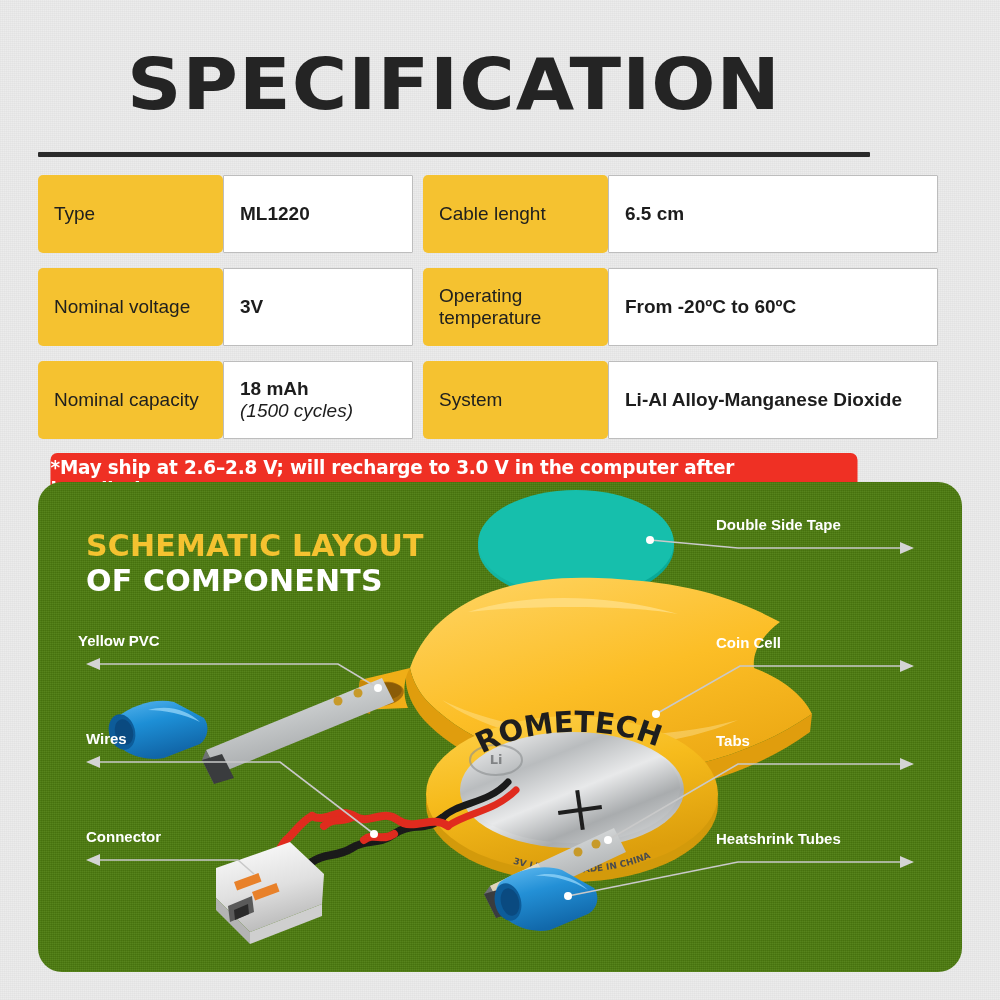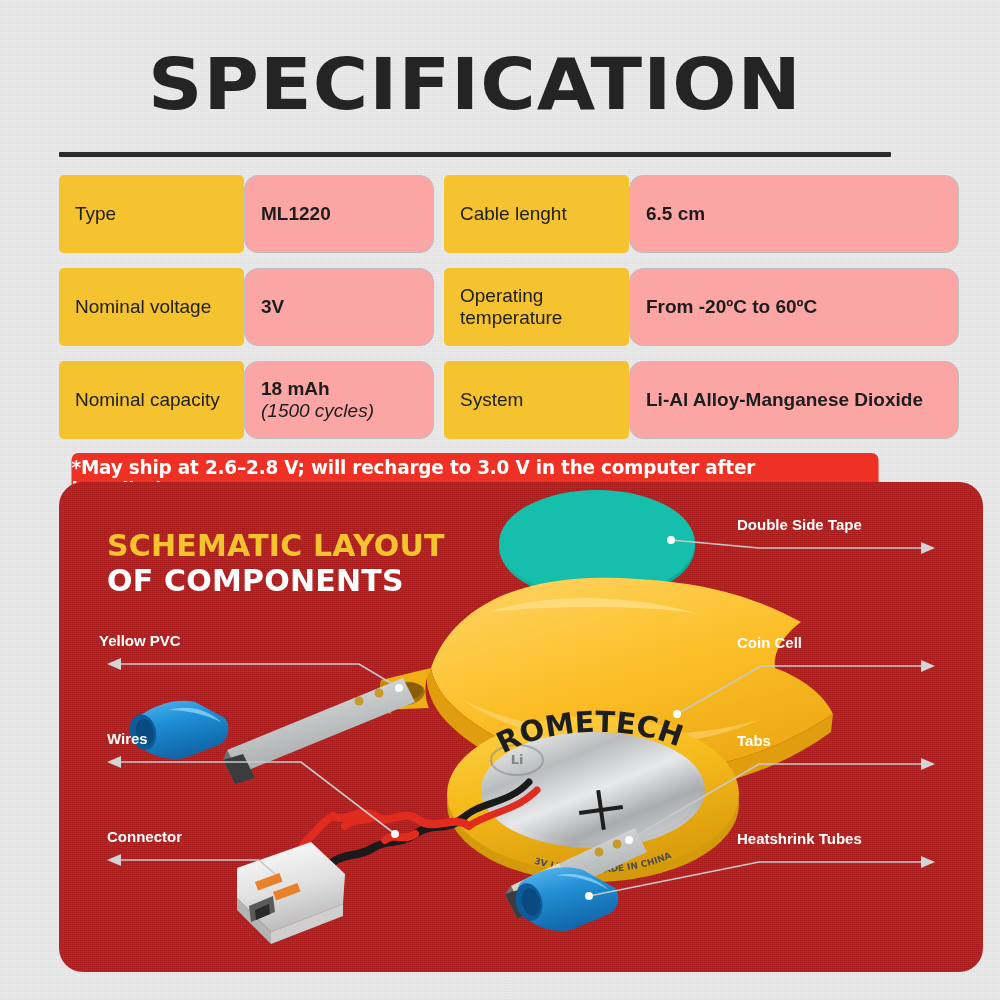--- a/index.html
+++ b/index.html
@@ -14,21 +14,21 @@
   }
   
   .noise-bg {
     position: absolute; inset: 0;
     background-image:
       repeating-linear-gradient(0deg, rgba(0,0,0,.025) 0 1px, rgba(255,255,255,.02) 1px 2px),
       repeating-linear-gradient(90deg, rgba(0,0,0,.018) 0 1px, rgba(255,255,255,.02) 1px 2px);
     pointer-events: none;
     z-index: 0;
   }
-  .page { position: relative; z-index: 1; width: 908px; height: 1000px; margin-left: 21px; }
+  .page { position: relative; z-index: 1; width: 908px; height: 1000px; }
 
   
   .title {
     text-align: center;
     font-size: 72px;
     font-weight: 900;
     letter-spacing: 1px;
     color: #242424;
     margin: 0;
     padding-top: 48px;
@@ -59,24 +59,24 @@
     line-height: 1.18;
     box-sizing: border-box;
   }
   .cell-label {
     background: #f5c230;
     color: #20201e;
     border-radius: 5px;
     font-weight: 400;
   }
   .cell-value {
-    background: #fca5a5;
+    background: #ffffff;
     color: #1d1d1d;
     border: 1.5px solid #bdbdbd;
-    border-radius: 14px;
+    border-radius: 1px;
     font-weight: 700;
   }
   .cell-value .sub { font-weight: 400; font-style: italic; }
   .spacer { background: transparent; }
 
   
   .note {
     margin: 14px 38px 0 38px;
     background: #ef3024;
     color: #ffffff;
@@ -90,21 +90,21 @@
     font-family: "DejaVu Sans", sans-serif;
     transform: scaleX(0.97);
     letter-spacing: -.2px;
   }
 
   
   .panel {
     position: absolute;
     left: 38px; top: 482px;
     width: 924px; height: 490px;
-    background: #b91c1c;
+    background: #4d7c0f;
     border-radius: 24px;
     overflow: hidden;
   }
   .panel-noise {
     position: absolute; inset: 0;
     background-image:
       repeating-linear-gradient(0deg, rgba(255,255,255,.035) 0 1px, rgba(0,0,0,.05) 1px 2px),
       repeating-linear-gradient(90deg, rgba(255,255,255,.025) 0 1px, rgba(0,0,0,.04) 1px 2px);
     pointer-events: none;
   }

